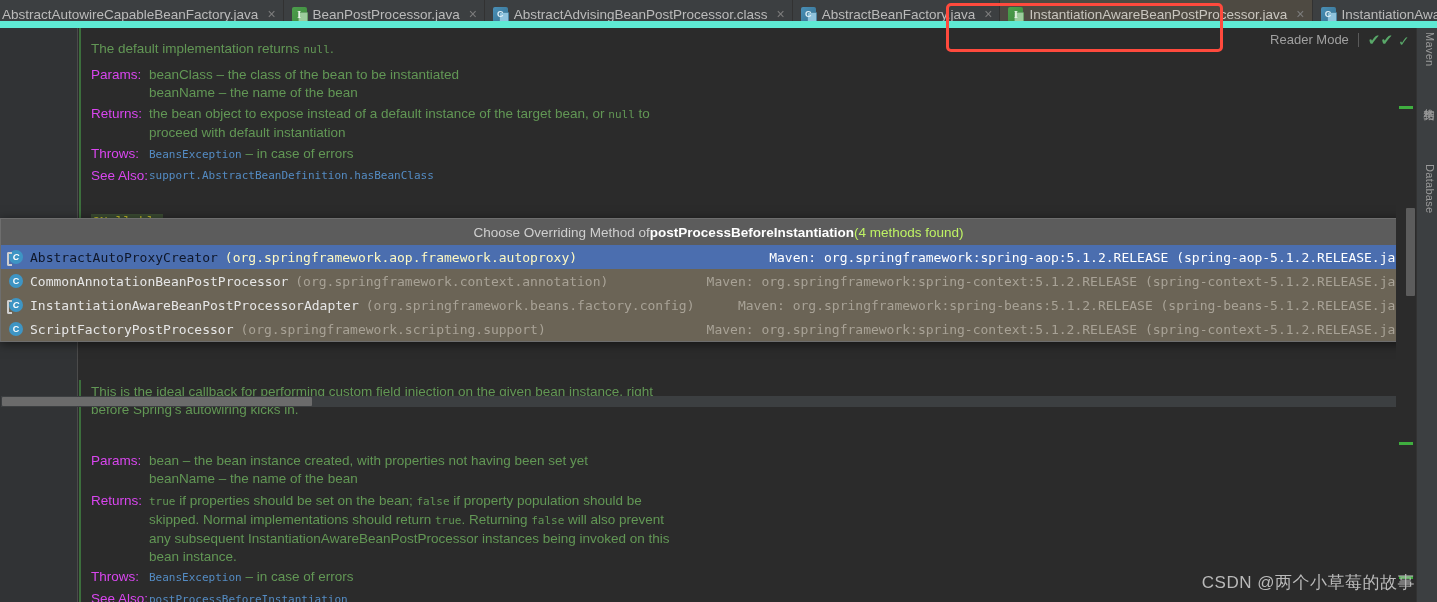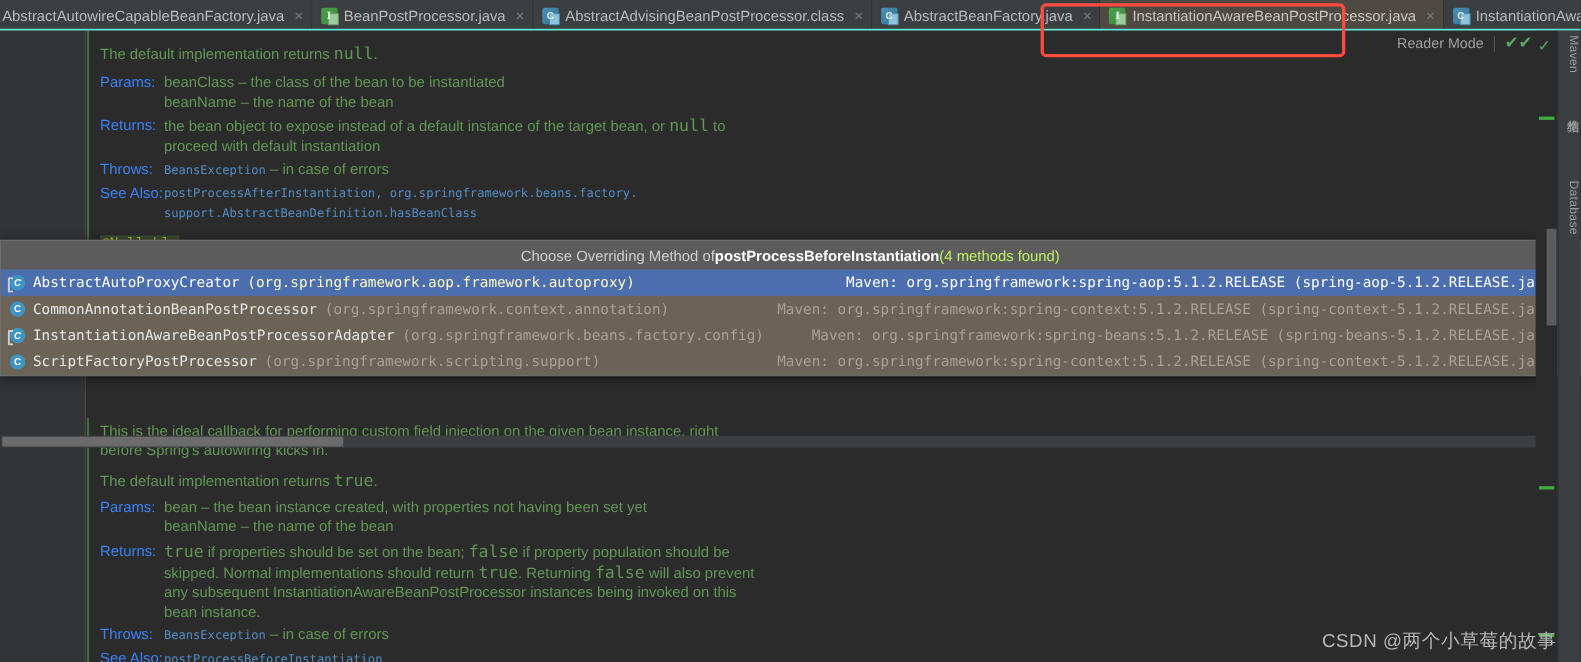--- a/index.html
+++ b/index.html
@@ -16,21 +16,21 @@
   }
 
   
   .tabbar {
     position: absolute; top: 0; left: 0;
     width: 1437px; height: 28px;
     background: #3c3f41;
     display: flex;
     align-items: stretch;
     overflow: hidden;
-    border-bottom: 2px solid #5eead4;
+    border-bottom: 7px solid #5eead4;
   }
   .tab {
     display: flex; align-items: center;
     gap: 6px;
     padding: 0 7px 0 8px;
     height: 28px;
     font-size: 13.5px;
     color: #bbbbbb;
     white-space: nowrap;
     border-right: 1px solid #323232;
@@ -132,25 +132,25 @@
     position: absolute;
     left: 12px;
     display: flex;
     font-size: 13.5px;
     line-height: 18px;
     color: #629755;
   }
   .tag-label {
     width: 58px;
     flex: 0 0 58px;
-    color: #3b82f6;
+    color: #d946ef;
   }
   .tag-body { color: #629755; max-width: 1000px; }
   .link { color: #548cc4; font-family: "DejaVu Sans Mono", monospace; font-size: 11px; }
-  .codefrag { font-family: "DejaVu Sans Mono", monospace; font-size: 15px; color: #629755; text-align: center; }
+  .codefrag { font-family: "DejaVu Sans Mono", monospace; font-size: 11px; color: #629755; text-align: center; }
 
   .annotation-line {
     position: absolute;
     left: 12px;
     font-family: "DejaVu Sans Mono", monospace;
     font-size: 13px;
     color: #bbb529;
     background: #3a4a32;
     padding: 0 1px;
   }
@@ -224,21 +224,21 @@
     border-left: 2px solid #cfcfcf;
     border-top: 2px solid #cfcfcf;
     border-bottom: 2px solid #cfcfcf;
     border-radius: 2px 0 0 2px;
   }
   .row-ico.abstract::after {
     content: "C";
     font-style: italic;
   }
   .row-name { color: #e6e6e6; }
-  .popup-row.selected .row-name { color: #ffffff; text-align: right; }
+  .popup-row.selected .row-name { color: #0f172a; text-align: right; }
   .row-pkg { color: #a8a296; margin-left: 7px; }
   .popup-row.selected .row-pkg { color: #fef9c3; }
   .row-spacer { flex: 1 1 auto; }
   .row-maven { color: #a8a296; margin-right: 6px; }
   .popup-row.selected .row-maven { color: #ffffff; }
   .jar-ico {
     width: 14px; height: 14px;
     flex: 0 0 14px;
     margin-right: 3px;
     position: relative;
@@ -419,41 +419,37 @@
       <div class="jdoc-tagrow" style="top:117px;">
         <span class="tag-label">Throws:</span>
         <span class="tag-body">
           <span class="link">BeansException</span><span> – in case of errors</span>
         </span>
       </div>
 
       <div class="jdoc-tagrow" style="top:139px;">
         <span class="tag-label">See Also:</span>
         <span class="tag-body">
-          <div class="link">postProcessAfterInstantiation, org.springframework.beans.factory.</div>
           <div class="link">support.AbstractBeanDefinition.hasBeanClass</div>
         </span>
       </div>
 
       <div class="annotation-line" style="top:186px;">@Nullable</div>
 
       <div class="code-dim-line" style="top:206px; opacity:0.35;">
         <span class="kw">default</span> Object postProcessBeforeInstantiation(<span class="kw">Class</span>&lt;?&gt; beanClass, String beanName) <span class="kw">throws</span> BeansException {
       </div>
 
       <div class="doc-stripe" style="top:352px; height:222px;"></div>
 
       <div class="jdoc" style="top:355px;">
         <div>This is the ideal callback for performing custom field injection on the given bean instance, right</div>
         <div>before Spring's autowiring kicks in.</div>
       </div>
 
-      <div class="jdoc" style="top:400px;">
-        <span>The default implementation returns </span><span class="codefrag">true</span><span>.</span>
-      </div>
 
       <div class="jdoc-tagrow" style="top:424px;">
         <span class="tag-label">Params:</span>
         <span class="tag-body">
           <div><span>bean</span><span> – </span><span>the bean instance created, with properties not having been set yet</span></div>
           <div><span>beanName</span><span> – </span><span>the name of the bean</span></div>
         </span>
       </div>
 
       <div class="jdoc-tagrow" style="top:464px;">

